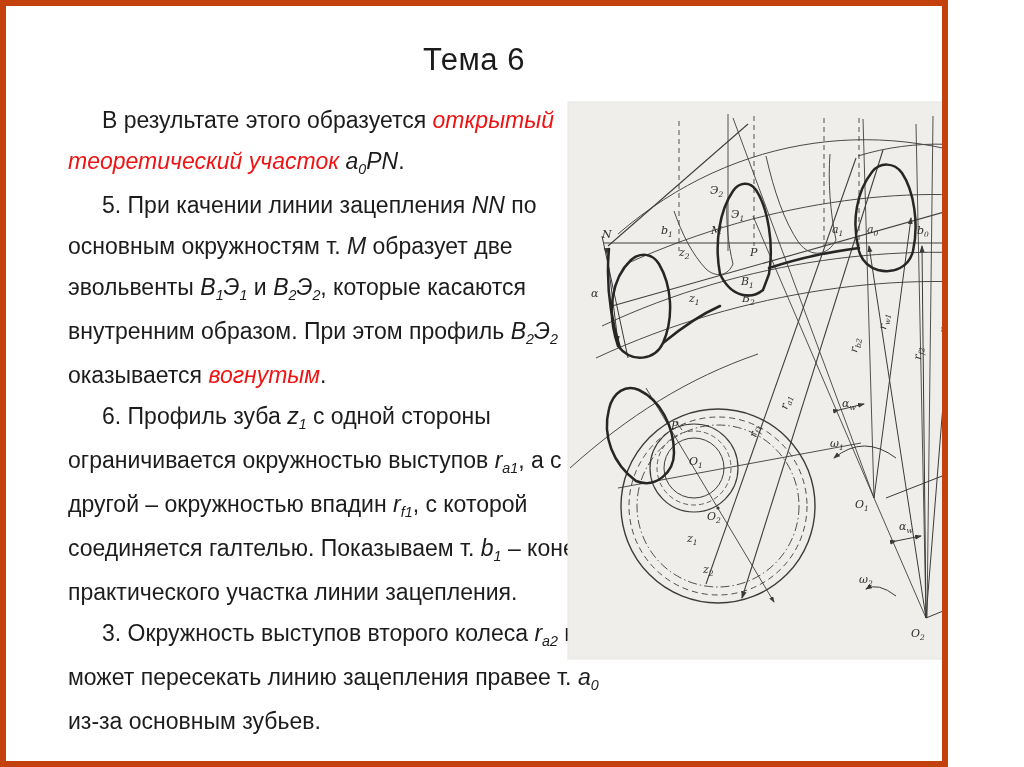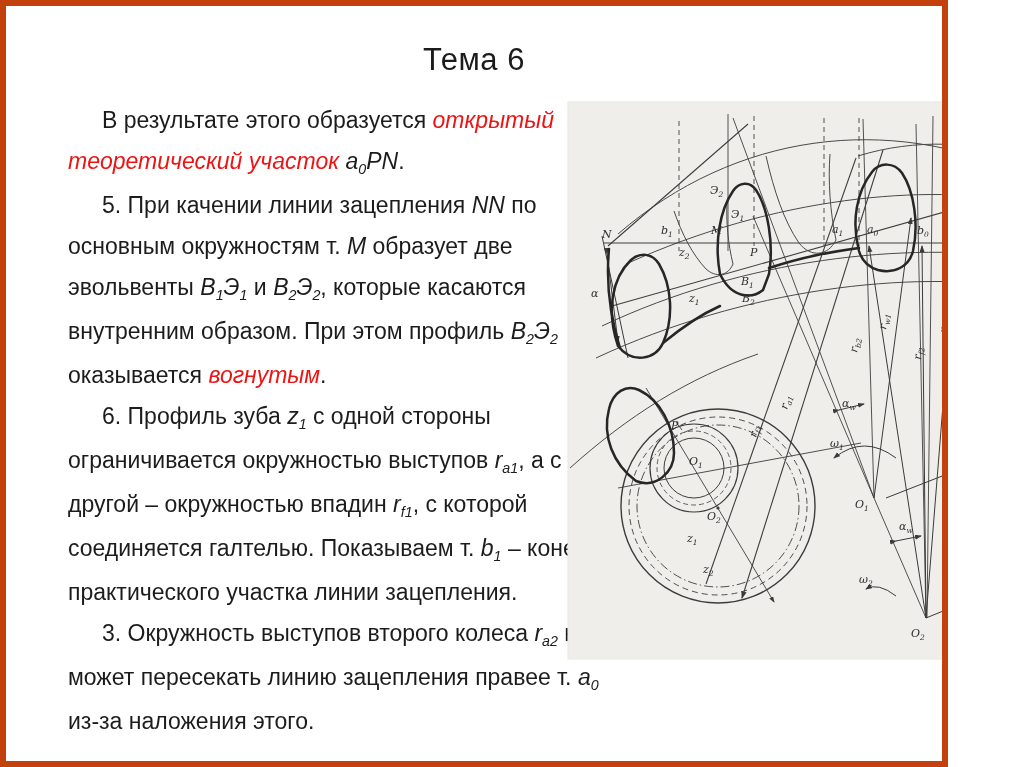--- a/index.html
+++ b/index.html
@@ -31,21 +31,21 @@
 <body>
 
 <div class="slide">
 
   <div class="title">Тема 6</div>
 
   <div class="text-block">
       <p><span class="n">В результате этого образуется </span><span class="r">открытый теоретический участок </span><span class="i">a</span><span class="sub">0</span><span class="i">PN</span><span class="n">.</span></p>
       <p><span class="n">5. При качении линии зацепления </span><span class="i">NN</span><span class="n"> по основным окружностям т. </span><span class="i">M</span><span class="n"> образует две эвольвенты </span><span class="i">B</span><span class="sub">1</span><span class="i">Э</span><span class="sub">1</span><span class="n"> и </span><span class="i">B</span><span class="sub">2</span><span class="i">Э</span><span class="sub">2</span><span class="n">, которые касаются внутренним образом. При этом профиль </span><span class="i">B</span><span class="sub">2</span><span class="i">Э</span><span class="sub">2</span><span class="n"> оказывается </span><span class="r">вогнутым</span><span class="n">.</span></p>
       <p><span class="n">6. Профиль зуба </span><span class="i">z</span><span class="sub">1</span><span class="n"> с одной стороны ограничивается окружностью выступов </span><span class="i">r</span><span class="sub">a1</span><span class="n">, а с другой – окружностью впадин </span><span class="i">r</span><span class="sub">f1</span><span class="n">, с которой соединяется галтелью. Показываем т. </span><span class="i">b</span><span class="sub">1</span><span class="n"> – конец практического участка линии зацепления.</span></p>
-      <p><span class="n">3. Окружность выступов второго колеса </span><span class="i">r</span><span class="sub">a2</span><span class="n"> не может пересекать линию зацепления правее т. </span><span class="i">a</span><span class="sub">0</span><span class="n"> из-за наложения этого.</span></p>
+      <p><span class="n">3. Окружность выступов второго колеса </span><span class="i">r</span><span class="sub">a2</span><span class="n"> не может пересекать линию зацепления правее т. </span><span class="i">a</span><span class="sub">0</span><span class="n"> из-за основным зубьев.</span></p>
     </div>
 
   <svg class="diagram" width="469" height="572" viewBox="555 88 469 572">
     <defs>
       <marker id="arr" markerWidth="8" markerHeight="6" refX="6" refY="2.5" orient="auto">
         <path d="M0,0 L7,2.5 L0,5 Z" fill="#3a3a3a"></path>
       </marker>
     </defs>
 
     <rect x="562" y="96" width="462" height="557" fill="#efeeea"></rect>

